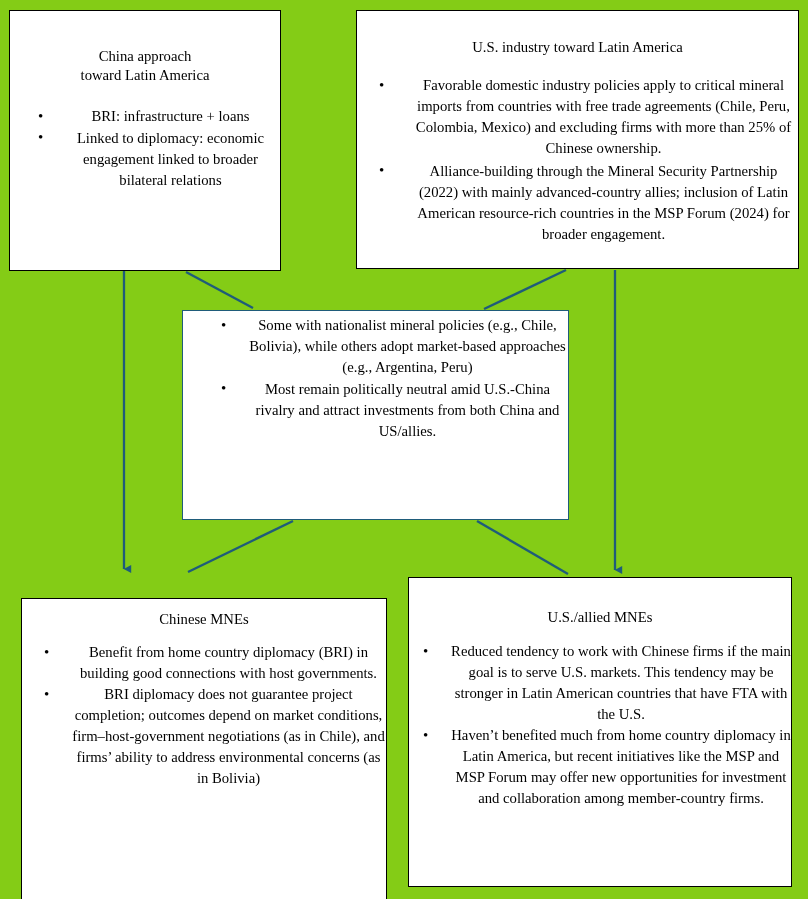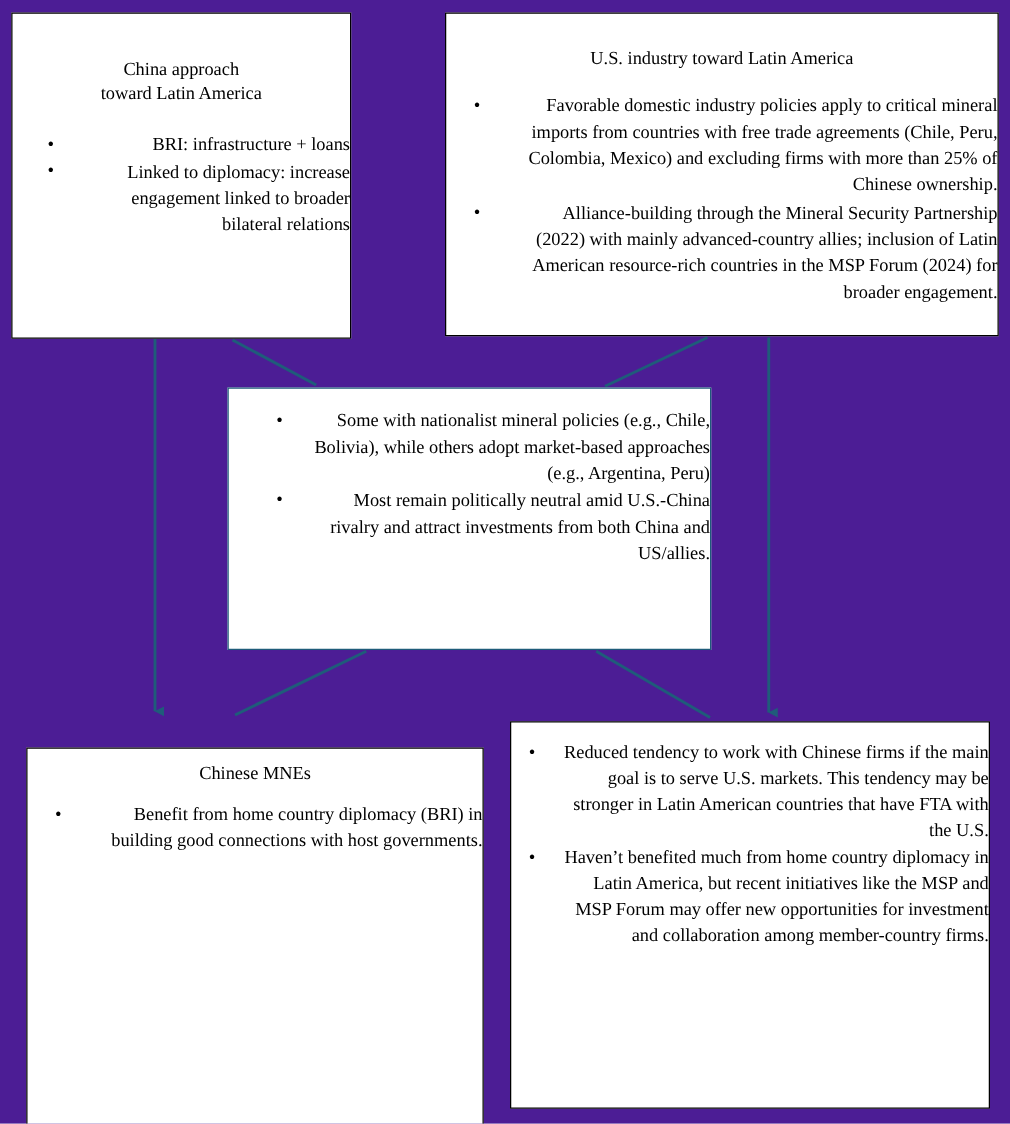--- a/index.html
+++ b/index.html
@@ -4,21 +4,21 @@
 <style>
   html, body {
     margin: 0;
     padding: 0;
     background: #ffffff;
   }
   #canvas {
     position: relative;
     width: 808px;
     height: 899px;
-    background: #4c1d95;
+    background: #84cc16;
     font-family: "Liberation Serif", "DejaVu Serif", serif;
     color: #000000;
     overflow: hidden;
   }
   .svg-layer {
     position: absolute;
     left: 0;
     top: 0;
     width: 808px;
     height: 899px;
@@ -42,21 +42,21 @@
     list-style: none;
     margin: 0;
     padding: 0;
   }
   .bullets li {
     position: relative;
     font-size: 14.7px;
     line-height: 1.425;
     padding-left: 22px;
     margin: 0 0 0.5px 0;
-    text-align: right;
+    text-align: center;
   }
   .bullets li::before {
     content: "\2022";
     position: absolute;
     left: 2px;
     top: -0.5px;
     font-size: 15px;
   }
 
   
@@ -73,21 +73,21 @@
   }
   #node-us .node-title { margin: 27px 0 0 0; }
   #node-us .bullets { margin: 18px 0 0 20px; }
   #node-us .bullets li { padding-left: 32px; margin-bottom: 2px; }
 
   
   #node-host {
     left: 182px; top: 310px; width: 387px; height: 210px;
   }
   #node-host .node-title { margin: 20px 0 0 0; }
-  #node-host .bullets { margin: 16px 0 0 36px; }
+  #node-host .bullets { margin: 4px 0 0 36px; }
   #node-host .bullets li { padding-left: 28px; margin-bottom: 1px; }
 
   
   #node-cn-mne {
     left: 21px; top: 598px; width: 366px; height: 314px;
   }
   #node-cn-mne .node-title { margin: 11px 0 0 0; }
   #node-cn-mne .bullets { margin: 13px 0 0 20px; }
   #node-cn-mne .bullets li { padding-left: 29px; }
 
@@ -122,21 +122,21 @@
     <line x1="293" y1="521" x2="188" y2="572" stroke="#1F5C7A" stroke-width="2.4"></line>
 
     <line x1="477" y1="521" x2="568" y2="574" stroke="#1F5C7A" stroke-width="2.4"></line>
   </svg>
 
   <div class="node black-border" id="node-china">
     <div class="node-title">China approach
 toward Latin America</div>
     <ul class="bullets">
       <li>BRI: infrastructure + loans</li>
-      <li>Linked to diplomacy: increase engagement linked to broader bilateral relations</li>
+      <li>Linked to diplomacy: economic engagement linked to broader bilateral relations</li>
     </ul>
   </div>
 
   <div class="node black-border" id="node-us">
     <div class="node-title">U.S. industry toward Latin America</div>
     <ul class="bullets">
       <li>Favorable domestic industry policies apply to critical mineral imports from countries with free trade agreements (Chile, Peru, Colombia, Mexico) and excluding firms with more than 25% of Chinese ownership.</li>
       <li>Alliance-building through the Mineral Security Partnership (2022) with mainly advanced-country allies; inclusion of Latin American resource-rich countries in the MSP Forum (2024) for broader engagement.</li>
     </ul>
   </div>
@@ -145,23 +145,25 @@
     <ul class="bullets">
       <li>Some with nationalist mineral policies (e.g., Chile, Bolivia), while others adopt market-based approaches (e.g., Argentina, Peru)</li>
       <li>Most remain politically neutral amid U.S.-China rivalry and attract investments from both China and US/allies.</li>
     </ul>
   </div>
 
   <div class="node black-border" id="node-cn-mne">
     <div class="node-title">Chinese MNEs</div>
     <ul class="bullets">
       <li>Benefit from home country diplomacy (BRI) in building good connections with host governments.</li>
+      <li>BRI diplomacy does not guarantee project completion; outcomes depend on market conditions, firm–host-government negotiations (as in Chile), and firms’ ability to address environmental concerns (as in Bolivia)</li>
     </ul>
   </div>
 
   <div class="node black-border" id="node-us-mne">
+    <div class="node-title">U.S./allied MNEs</div>
     <ul class="bullets">
       <li>Reduced tendency to work with Chinese firms if the main goal is to serve U.S. markets. This tendency may be stronger in Latin American countries that have FTA with the U.S.</li>
       <li>Haven’t benefited much from home country diplomacy in Latin America, but recent initiatives like the MSP and MSP Forum may offer new opportunities for investment and collaboration among member-country firms.</li>
     </ul>
   </div>
 
 </div>
 
 </body></html>

